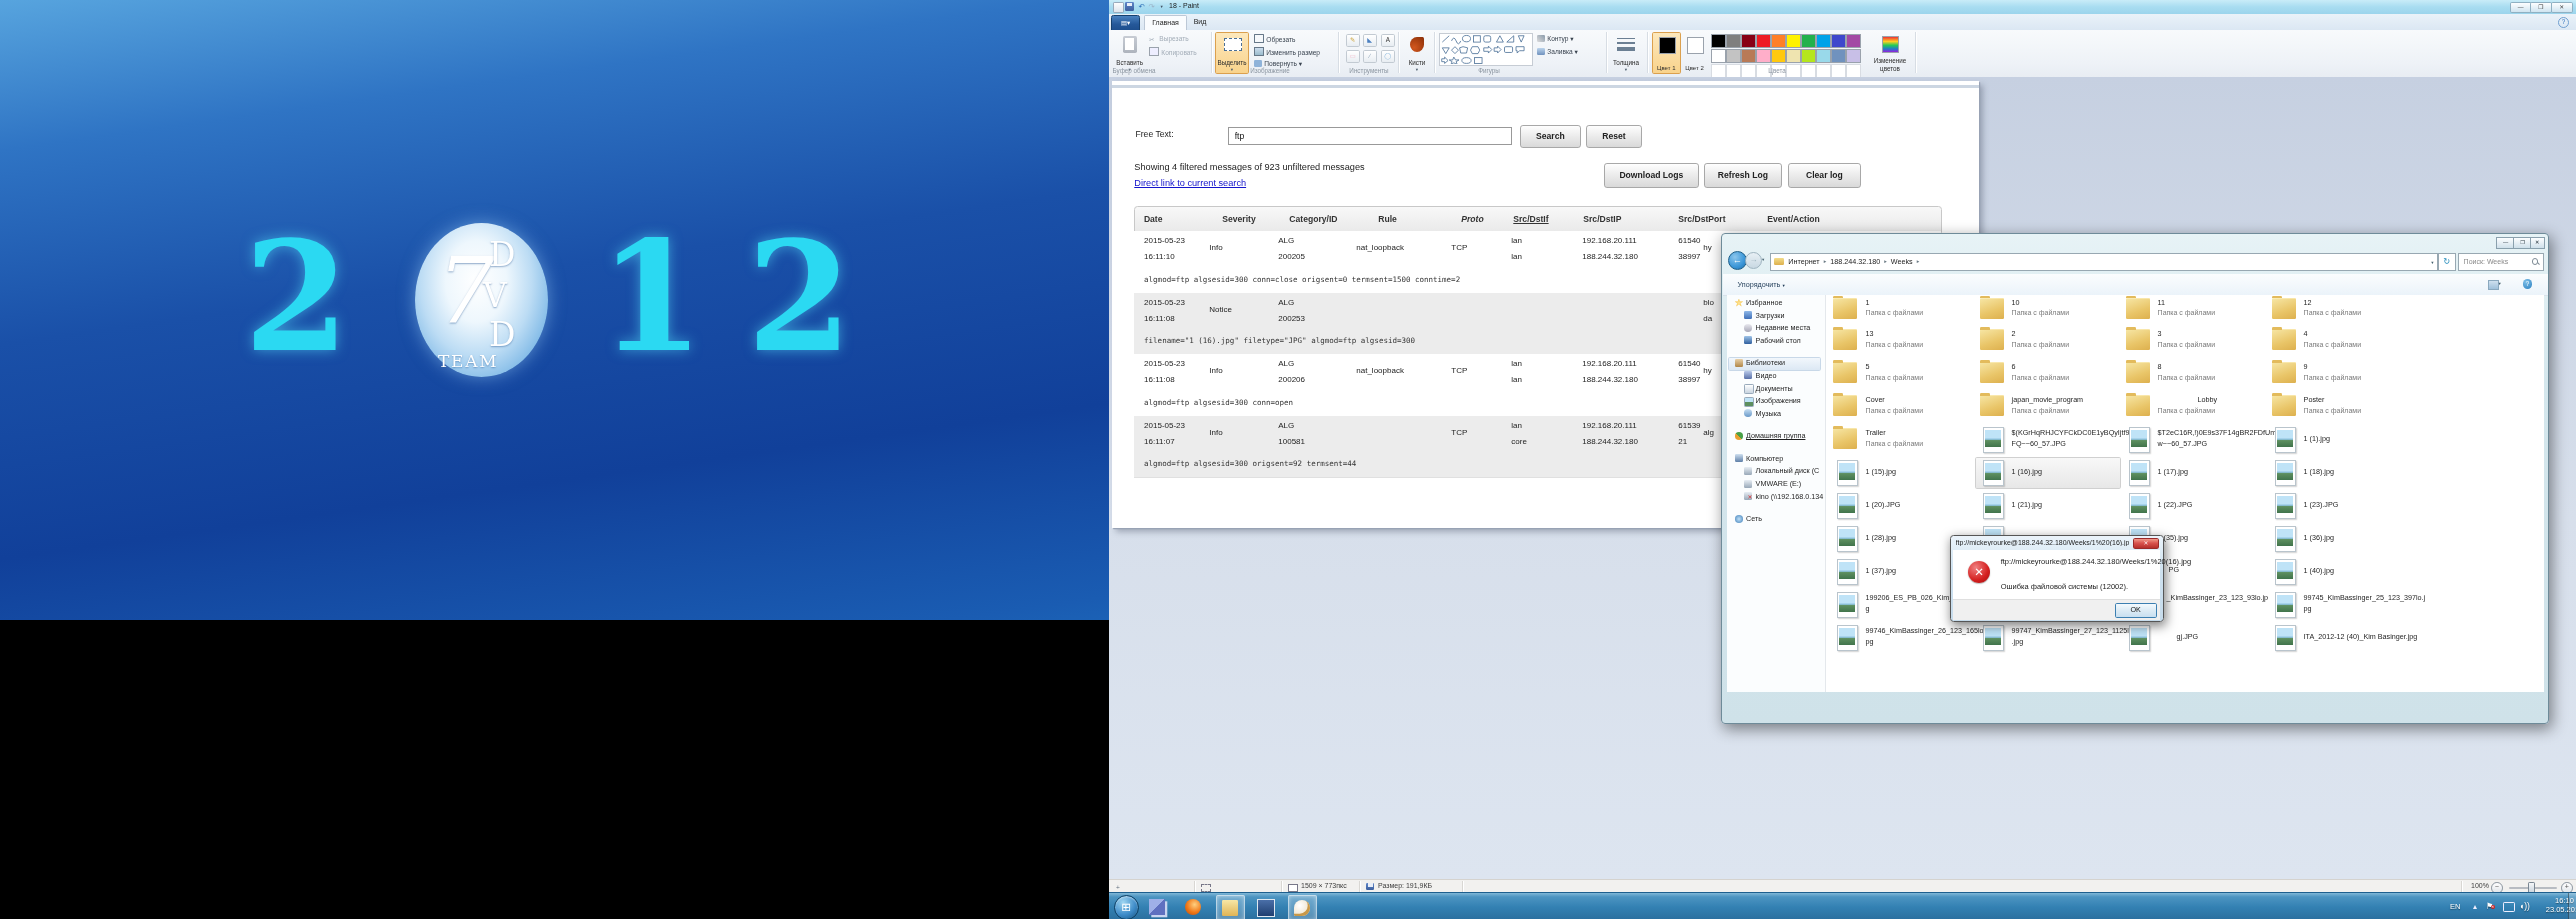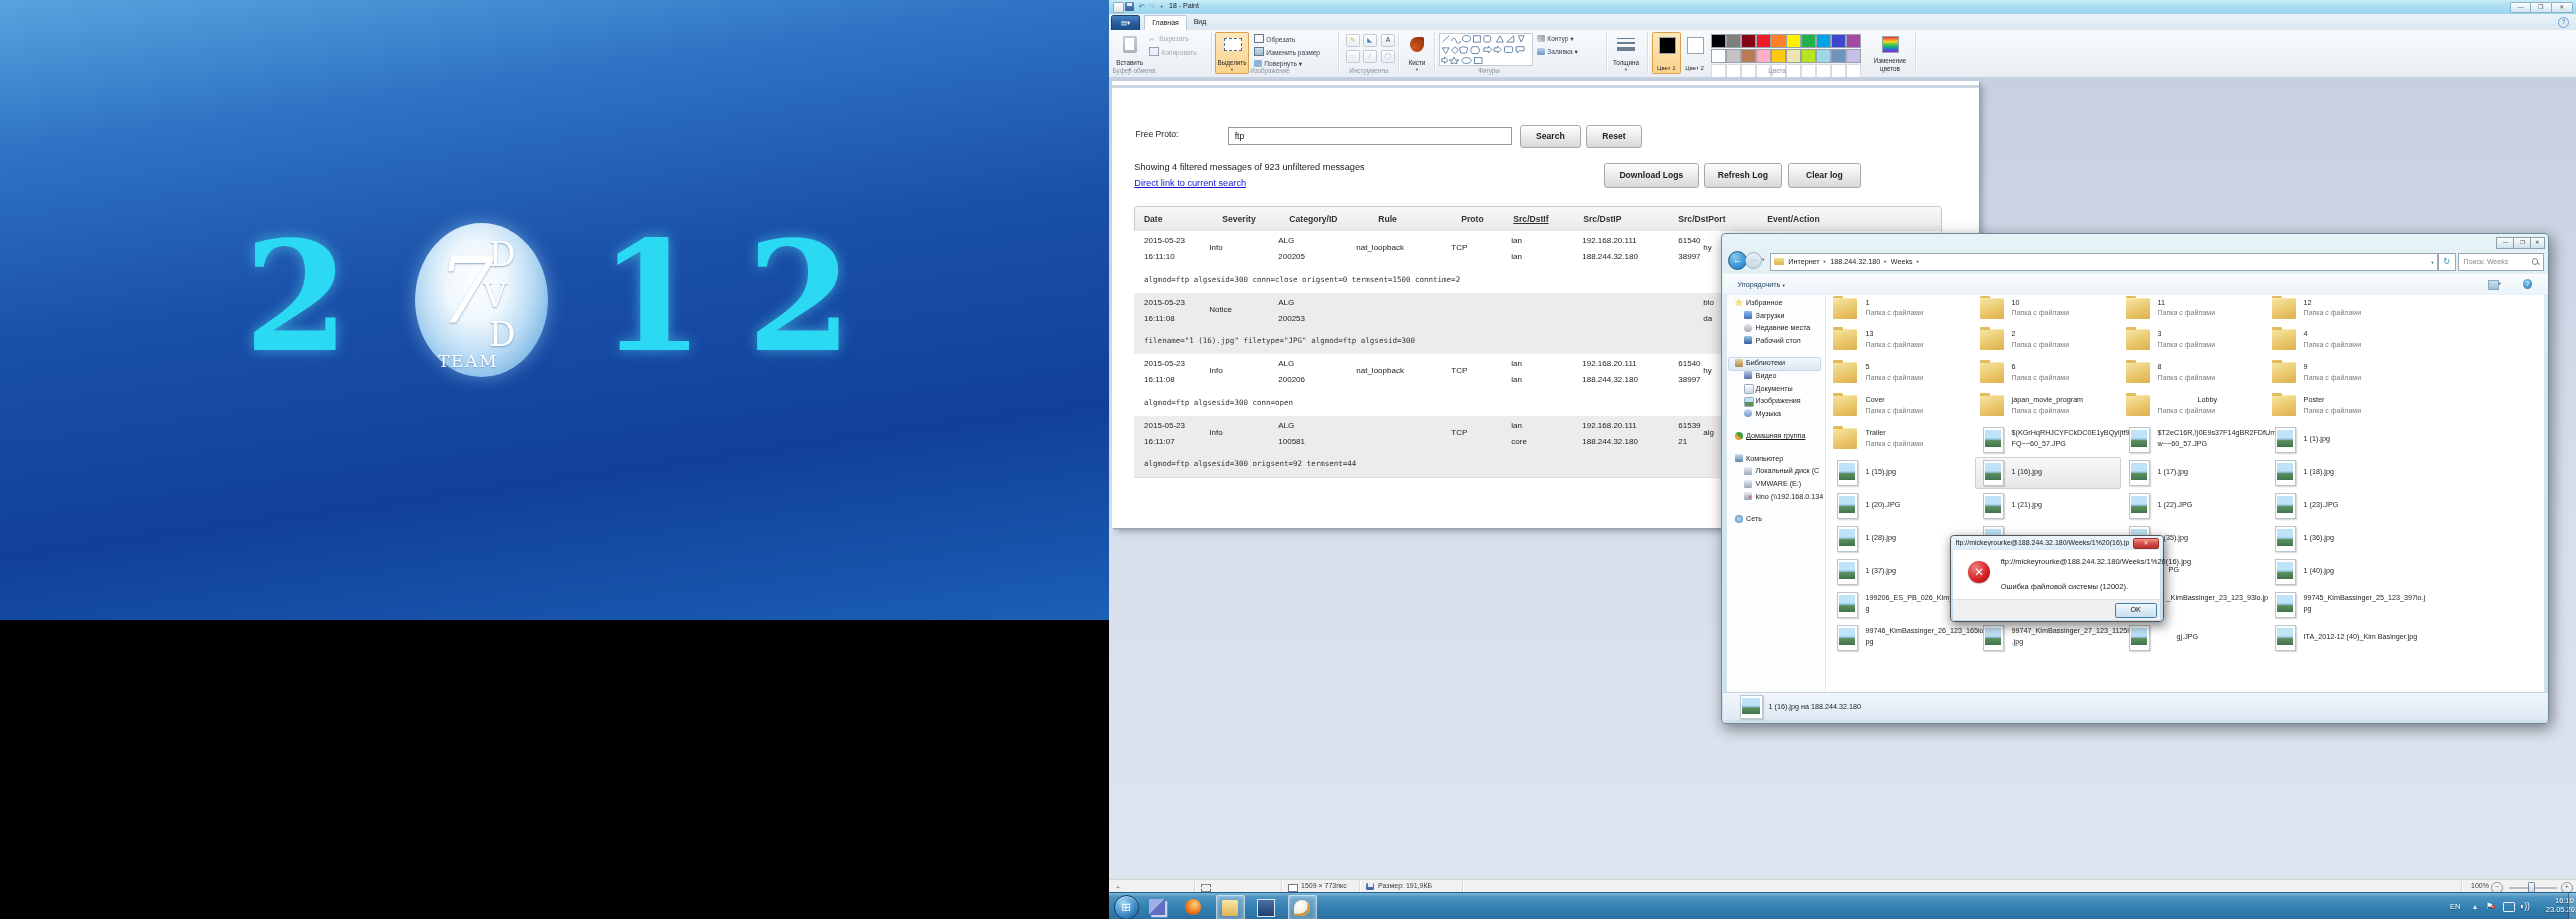--- a/index.html
+++ b/index.html
@@ -332,36 +332,36 @@
       <div class="cap" style="bottom:1.7px;">цветов</div>
     </div>
     <span class="abs rlabel" style="left:622px;">Цвета</span>
     <div class="abs rsep" style="left:806px;"></div>
   </div>
 
   <div id="pt-workspace" class="abs">
     <div id="pt-canvas" class="abs">
       <div id="logpage" class="abs">
         <div id="lp-topstrip" class="abs"></div>
-        <span id="lp-freelabel" class="abs">Free Proto:</span>
+        <span id="lp-freelabel" class="abs">Free Text:</span>
         <input id="lp-input" class="abs" value="ftp" style="">
         <div class="abs lp-btn" style="left:408px;top:44px;width:59px;height:21px;line-height:21px;">Search</div>
         <div class="abs lp-btn" style="left:474px;top:44px;width:54px;height:21px;line-height:21px;">Reset</div>
         <span id="lp-showing" class="abs">Showing 4 filtered messages of 923 unfiltered messages</span>
         <span id="lp-link" class="abs">Direct link to current search</span>
         <div class="abs lp-btn" style="left:492px;top:82px;width:93px;height:23px;line-height:23px;">Download Logs</div>
         <div class="abs lp-btn" style="left:592px;top:82px;width:76px;height:23px;line-height:23px;">Refresh Log</div>
         <div class="abs lp-btn" style="left:676px;top:82px;width:71px;height:23px;line-height:23px;">Clear log</div>
         <div id="lp-table" class="abs">
           <div id="lp-thead" class="abs">
               <span class="lp-th abs" style="left: 8.6px;">Date</span>
               <span class="lp-th abs" style="left: 87px;">Severity</span>
               <span class="lp-th abs" style="left: 154px;">Category/ID</span>
               <span class="lp-th abs" style="left: 243px;">Rule</span>
-              <span class="lp-th abs" style="left: 326px;">Proto</span>
+              <span class="lp-th abs" style="left: 326px; font-style: italic;">Proto</span>
               <span class="lp-th abs" style="left: 378px; text-decoration: underline;">Src/DstIf</span>
               <span class="lp-th abs" style="left: 448px;">Src/DstIP</span>
               <span class="lp-th abs" style="left: 543px;">Src/DstPort</span>
               <span class="lp-th abs" style="left: 632px;">Event/Action</span>
             </div>
           <div id="lp-body" class="abs" style="left:0;top:25px;width:807px;">
               <div class="lp-row" style="position: absolute; left: 0px; top: 0px; height: 36px; background: rgb(255, 255, 255); border-bottom: 0.6px solid rgb(228, 228, 228);">
                 <span class="lp-cell" style="left: 9.8px; top: 5.2px;">2015-05-23</span>
                 <span class="lp-cell" style="left: 9.8px; top: 21px;">16:11:10</span>
                 <span class="lp-cell" style="left: 75px; top: 12.6px;">Info</span>
@@ -630,24 +630,20 @@
         <div class="gi-file" style="position: absolute; left: 157px; top: 330px;"></div>
         <div class="gi-name" style="position: absolute; left: 186px; top: 331px;">99747_KimBassinger_27_123_1125lo</div>
         <div class="gi-name" style="position: absolute; left: 186px; top: 342px;">.jpg</div>
         <div class="gi-file" style="position: absolute; left: 303px; top: 330px;"></div>
         <div class="gi-name" style="position: absolute; left: 332px; top: 337px; padding-left: 19px;">gj.JPG</div>
         <div class="gi-file" style="position: absolute; left: 449px; top: 330px;"></div>
         <div class="gi-name" style="position: absolute; left: 478px; top: 337px;">ITA_2012-12 (40)_Kim Basinger.jpg</div>
       </div>
   </div>
 
-  <div id="ex-details" class="abs">
-    <div class="gi-file" style="width:21px;height:22px;"></div>
-    <span id="ex-status-text" class="abs">1 (16).jpg на 188.244.32.180</span>
-  </div>
 </div>
 
 <div id="dialog" class="abs">
   <span id="dlg-title" class="abs">ftp://mickeyrourke@188.244.32.180/Weeks/1%20(16).jpg</span>
   <div id="dlg-close" class="abs"><span>✕</span></div>
   <div id="dlg-body" class="abs">
     <div id="dlg-icon" class="abs"><span>✕</span></div>
     <span class="dlg-line" style="top:7px;">ftp://mickeyrourke@188.244.32.180/Weeks/1%20(16).jpg</span>
     <span class="dlg-line" style="top:32px;">Ошибка файловой системы (12002).</span>
   </div>

